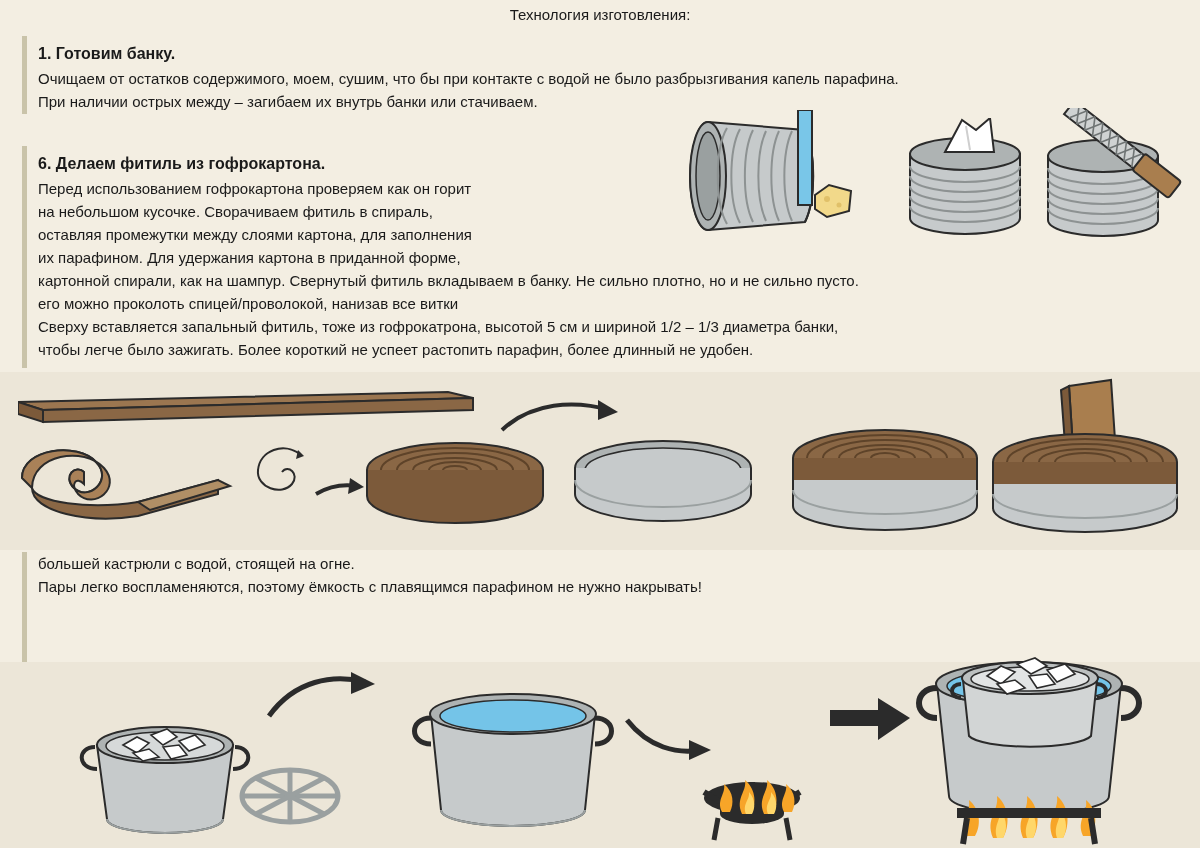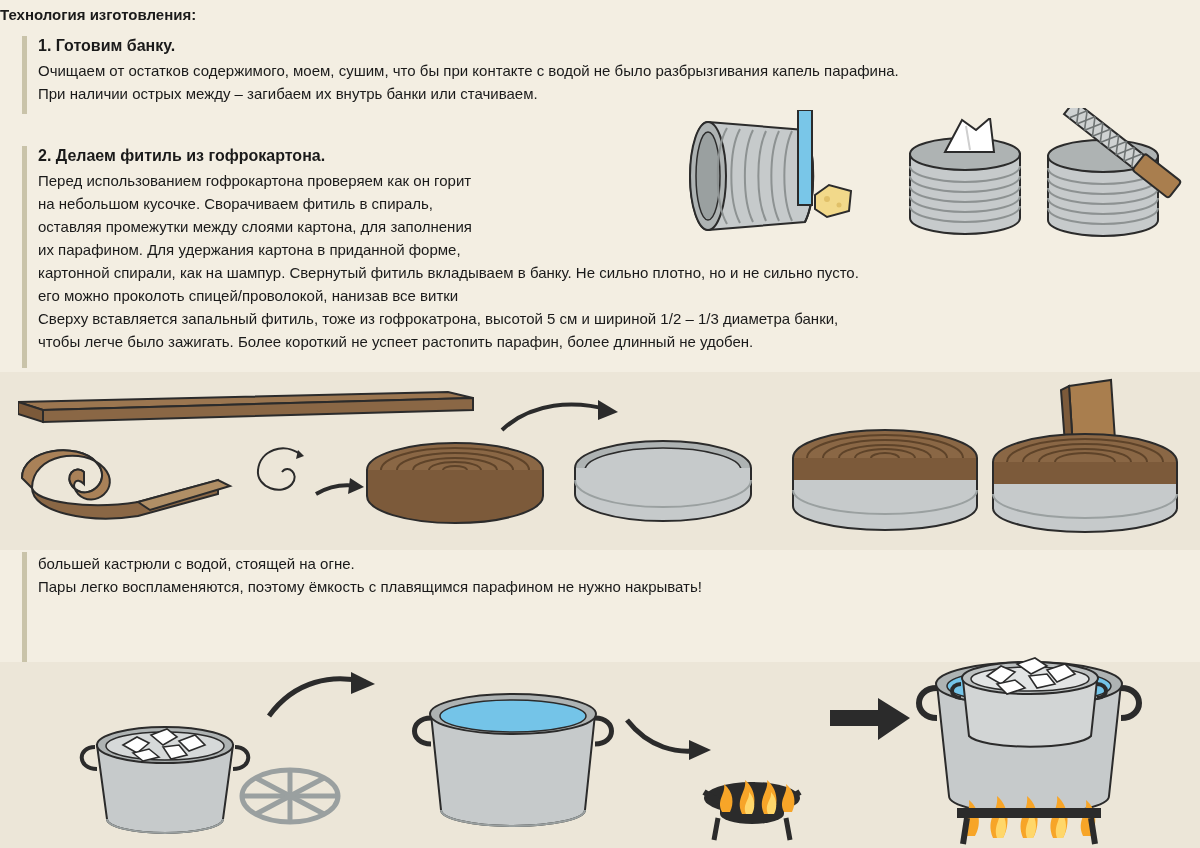--- a/index.html
+++ b/index.html
@@ -8,30 +8,30 @@
     background:#f3eee2;
     font-family:"Liberation Sans", sans-serif;
     color:#1a1a1a;
     overflow:hidden;
     position:relative;
   }
   .page{position:relative;width:1200px;height:848px;}
 
   .title{
     position:absolute;top:6px;left:0;width:1200px;
-    font-weight:bold;font-size:15px;
+    text-align:center;font-weight:normal;font-size:15px;
   }
 
   
   .block{position:absolute;}
   .block .bar{
     position:absolute;left:0;top:0;bottom:0;width:5px;background:#c9c3a9;
   }
   .block .inner{padding-left:16px;}
-  .step-head{font-weight:bold;font-size:16px;margin:0 0 3px 0;line-height:20px;}
+  .step-head{font-weight:bold;font-size:16px;margin:8px 0 3px 0;line-height:20px;}
   .step-line{font-size:15px;line-height:23px;white-space:nowrap;}
 
   #block1{top:36px;left:22px;width:1160px;height:78px;}
   #block2{top:146px;left:22px;width:1160px;height:222px;}
   #block3{top:552px;left:22px;width:1160px;height:110px;}
 
   
   .band{position:absolute;left:0;width:1200px;background:#ece6d8;}
   #band-b{top:372px;height:178px;background:#ece6d8;}
   #band-c{top:662px;height:186px;background:#ece6d8;}
@@ -54,21 +54,21 @@
     <div class="inner">
       <div class="step-head">1. Готовим банку.</div>
       <div class="step-line">Очищаем от остатков содержимого, моем, сушим, что бы при контакте с водой не было разбрызгивания капель парафина.</div>
       <div class="step-line">При наличии острых между – загибаем их внутрь банки или стачиваем.</div>
     </div>
   </div>
 
   <div class="block" id="block2">
     <div class="bar"></div>
     <div class="inner">
-      <div class="step-head">2. Делаем фитиль из гофрокартона.</div>
+      <div class="step-head">6. Делаем фитиль из гофрокартона.</div>
       <div class="step-line">Перед использованием гофрокартона проверяем как он горит</div>
       <div class="step-line">на небольшом кусочке. Сворачиваем фитиль в спираль,</div>
       <div class="step-line">оставляя промежутки между слоями картона, для заполнения</div>
       <div class="step-line">их парафином. Для удержания картона в приданной форме,</div>
       <div class="step-line">картонной спирали, как на шампур. Свернутый фитиль вкладываем в банку. Не сильно плотно, но и не сильно пусто.</div>
       <div class="step-line">его можно проколоть спицей/проволокой, нанизав все витки</div>
       <div class="step-line">Сверху вставляется запальный фитиль, тоже из гофрокатрона, высотой 5 см и шириной 1/2 – 1/3 диаметра банки,</div>
       <div class="step-line">чтобы легче было зажигать. Более короткий не успеет растопить парафин, более длинный не удобен.</div>
     </div>
   </div>

